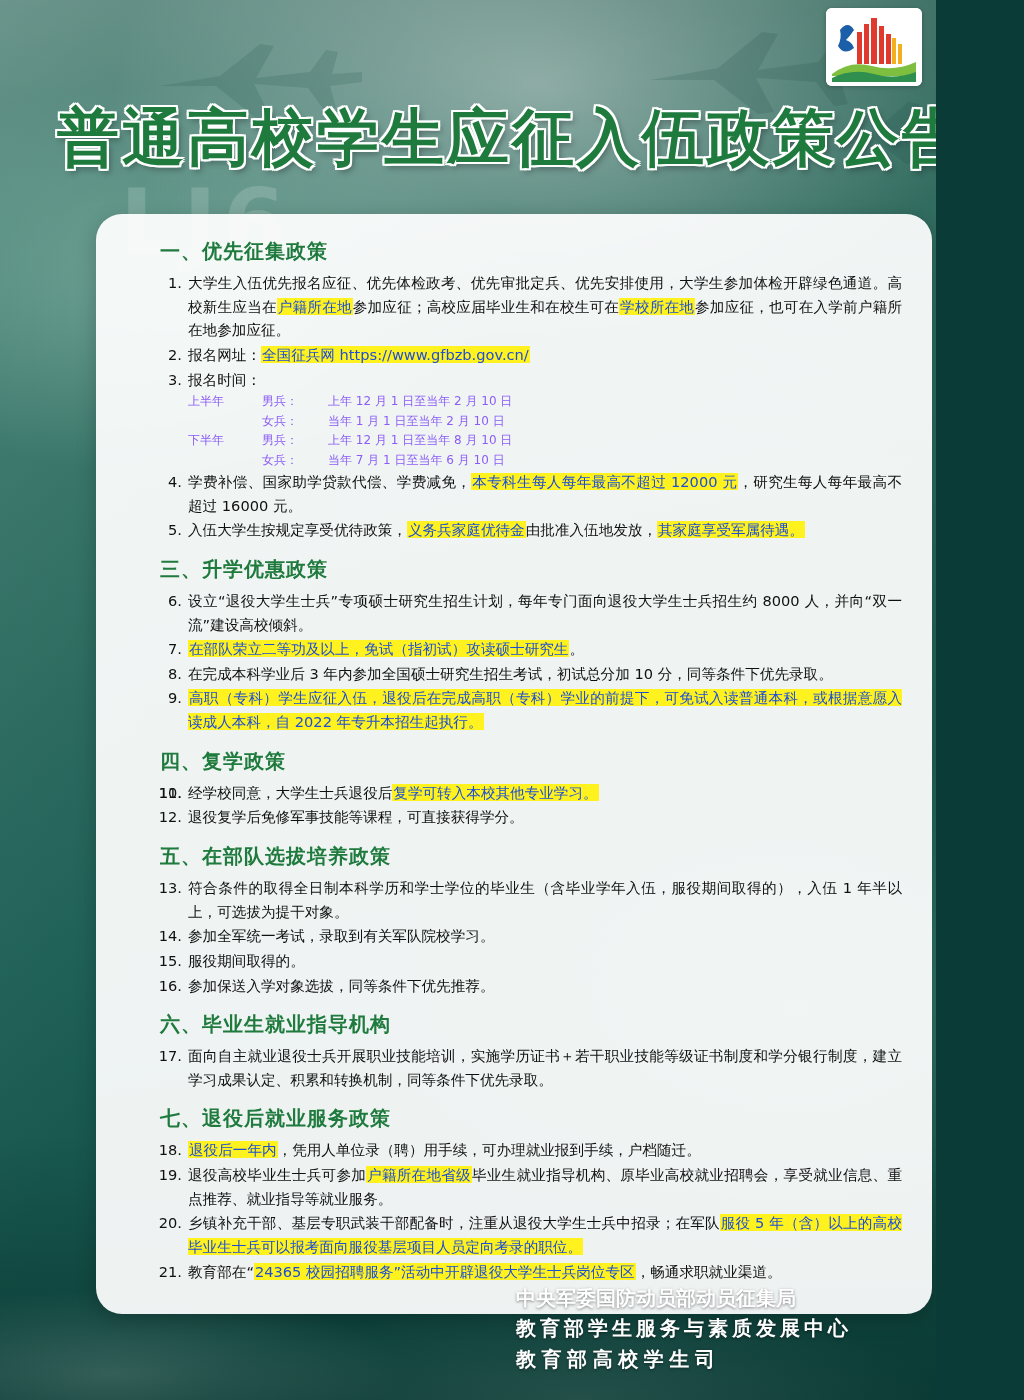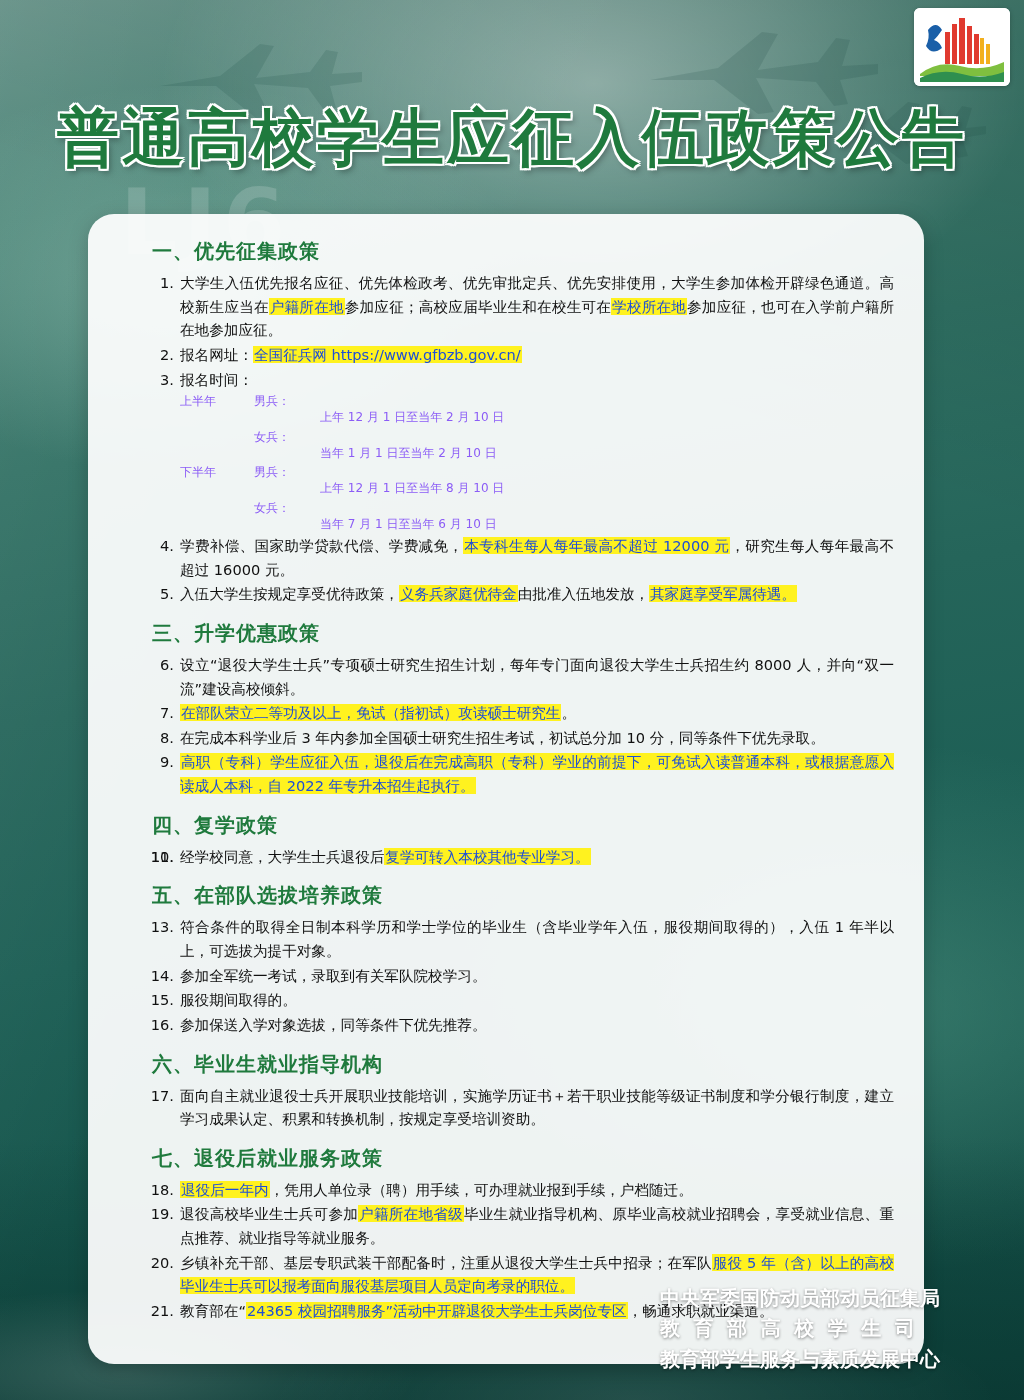--- a/index.html
+++ b/index.html
@@ -8,21 +8,21 @@
   }
   body {
     width: 1024px;
     height: 1400px;
     font-family: "Liberation Sans", sans-serif;
     overflow: hidden;
     background: #0b3b36;
   }
   .poster {
     position: relative;
-    width: 1024px;
+    width: 936px;
     height: 1400px;
     overflow: hidden;
     background:
       radial-gradient(ellipse 700px 420px at 58% 6%, rgba(255,255,255,0.45), rgba(255,255,255,0) 62%),
       radial-gradient(ellipse 520px 300px at 18% 20%, rgba(180,220,205,0.35), rgba(180,220,205,0) 65%),
       radial-gradient(ellipse 600px 380px at 85% 72%, rgba(90,160,140,0.45), rgba(90,160,140,0) 70%),
       linear-gradient(170deg, #5f8f84 0%, #3f7c6e 14%, #2f6f62 30%, #25655a 46%, #1d5f55 62%, #17564d 78%, #10463f 100%);
   }
   
   .bg-haze {
@@ -82,27 +82,27 @@
     font-weight: bold;
     letter-spacing: 3px;
     color: #1f7a3d;
     text-shadow:
       2px 0 0 #ffffff, -2px 0 0 #ffffff, 0 2px 0 #ffffff, 0 -2px 0 #ffffff,
       2px 2px 0 #ffffff, -2px 2px 0 #ffffff, 2px -2px 0 #ffffff, -2px -2px 0 #ffffff,
       3px 4px 6px rgba(0,0,0,0.35);
   }
   .card {
     position: absolute;
-    left: 88px;
+    left: 96px;
     top: 214px;
     width: 836px;
     background: rgba(255,255,255,0.93);
     border-radius: 26px;
     box-shadow: 0 6px 20px rgba(0,0,0,0.22);
-    padding: 22px 30px 40px 30px;
+    padding: 22px 30px 30px 30px;
     box-sizing: border-box;
   }
   .section-head {
     font-family: "DejaVu Sans", sans-serif;
     font-size: 20px;
     font-weight: bold;
     color: #1f7a3d;
     margin: 14px 0 6px 34px;
     letter-spacing: 1px;
   }
@@ -138,21 +138,21 @@
   .sched {
     padding-left: 62px;
     font-family: "DejaVu Sans", sans-serif;
     font-size: 12px;
     line-height: 1.62;
     color: #8b5cf6;
   }
   .sched .row { display: flex; }
   .sched .c1 { width: 74px; }
   .sched .c2 { width: 66px; }
-  .sched .c3 { white-space: nowrap; margin-top: 16px; }
+  .sched .c3 { white-space: nowrap; }
   .footer {
     position: absolute;
     right: 84px;
     bottom: 26px;
     text-align: left;
     font-family: Liberation Sans, sans-serif;
     font-size: 20px;
     font-weight: bold;
     color: #ffffff;
     line-height: 1.52;
@@ -247,39 +247,40 @@
       <ol class="items">
         <li class="item"><span class="num">6.</span><span><span>设立“退役大学生士兵”专项硕士研究生招生计划，每年专门面向退役大学生士兵招生约 8000 人，并向“双一流”建设高校倾斜。</span></span></li>
         <li class="item"><span class="num">7.</span><span><mark class="hl">在部队荣立二等功及以上，免试（指初试）攻读硕士研究生</mark><span>。</span></span></li>
         <li class="item"><span class="num">8.</span><span><span>在完成本科学业后 3 年内参加全国硕士研究生招生考试，初试总分加 10 分，同等条件下优先录取。</span></span></li>
         <li class="item"><span class="num">9.</span><span><mark class="hl">高职（专科）学生应征入伍，退役后在完成高职（专科）学业的前提下，可免试入读普通本科，或根据意愿入读成人本科，自 2022 年专升本招生起执行。</mark></span></li>
       </ol>
       <div class="section-head">四、复学政策</div>
       <ol class="items">
         <li class="item"><span class="num">10.</span></li>
         <li class="item"><span class="num">11.</span><span><span>经学校同意，大学生士兵退役后</span><mark class="hl">复学可转入本校其他专业学习。</mark></span></li>
+        <li class="item"><span class="num">12.</span><span><span>退役复学后免修军事技能等课程，可直接获得学分。</span></span></li>
       </ol>
       <div class="section-head">五、在部队选拔培养政策</div>
       <ol class="items">
         <li class="item"><span class="num">13.</span><span><span>符合条件的取得全日制本科学历和学士学位的毕业生（含毕业学年入伍，服役期间取得的），入伍 1 年半以上，可选拔为提干对象。</span></span></li>
         <li class="item"><span class="num">14.</span><span><span>参加全军统一考试，录取到有关军队院校学习。</span></span></li>
         <li class="item"><span class="num">15.</span><span><span>服役期间取得的。</span></span></li>
         <li class="item"><span class="num">16.</span><span><span>参加保送入学对象选拔，同等条件下优先推荐。</span></span></li>
       </ol>
       <div class="section-head">六、毕业生就业指导机构</div>
       <ol class="items">
-        <li class="item"><span class="num">17.</span><span><span>面向自主就业退役士兵开展职业技能培训，实施学历证书＋若干职业技能等级证书制度和学分银行制度，建立学习成果认定、积累和转换机制，按规定享受培训资助。</span></span></li>
+        <li class="item"><span class="num">17.</span><span><span>面向自主就业退役士兵开展职业技能培训，实施学历证书＋若干职业技能等级证书制度和学分银行制度，建立学习成果认定、积累和转换机制，同等条件下优先录取。</span></span></li>
       </ol>
       <div class="section-head">七、退役后就业服务政策</div>
       <ol class="items">
         <li class="item"><span class="num">18.</span><span><mark class="hl">退役后一年内</mark><span>，凭用人单位录（聘）用手续，可办理就业报到手续，户档随迁。</span></span></li>
         <li class="item"><span class="num">19.</span><span><span>退役高校毕业生士兵可参加</span><mark class="hl">户籍所在地省级</mark><span>毕业生就业指导机构、原毕业高校就业招聘会，享受就业信息、重点推荐、就业指导等就业服务。</span></span></li>
         <li class="item"><span class="num">20.</span><span><span>乡镇补充干部、基层专职武装干部配备时，注重从退役大学生士兵中招录；在军队</span><mark class="hl">服役 5 年（含）以上的高校毕业生士兵可以报考面向服役基层项目人员定向考录的职位。</mark></span></li>
         <li class="item"><span class="num">21.</span><span><span>教育部在“</span><mark class="hl">24365 校园招聘服务”活动中开辟退役大学生士兵岗位专区</mark><span>，畅通求职就业渠道。</span></span></li>
       </ol>
     </div>
 
   <div class="footer">
     <div>中央军委国防动员部动员征集局</div>
+    <div>教育部学生服务与素质发展中心</div>
     <div>教 育 部 高 校 学 生 司</div>
-    <div>教育部学生服务与素质发展中心</div>
   </div>
 </div>
 
 </body></html>

